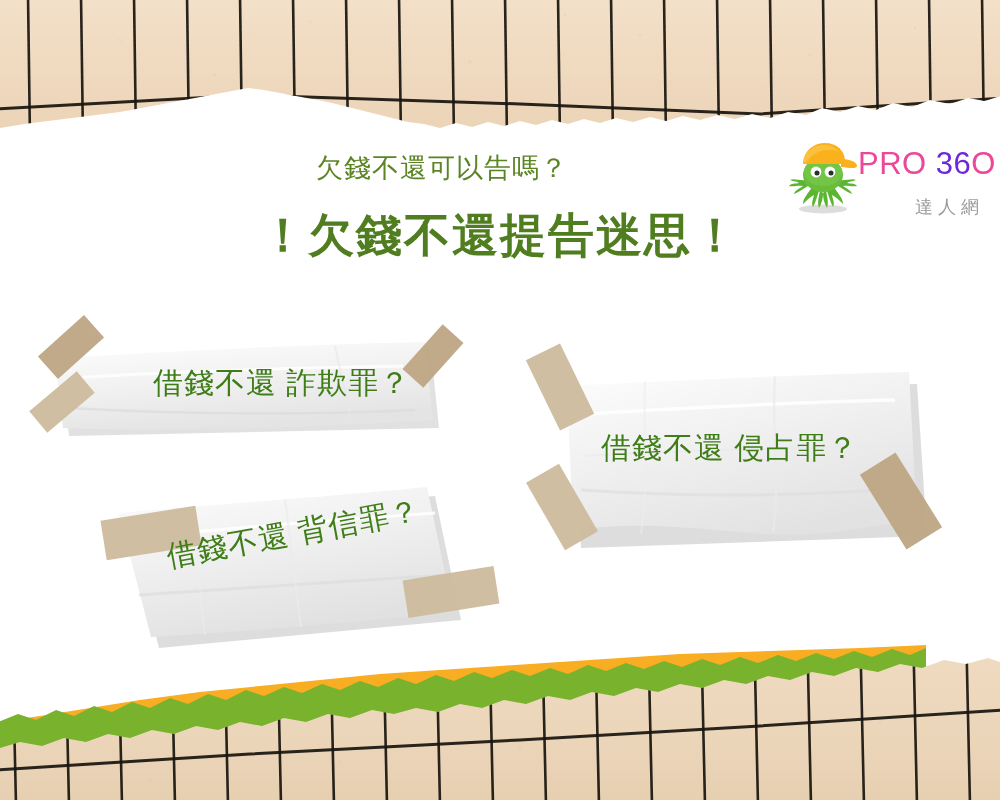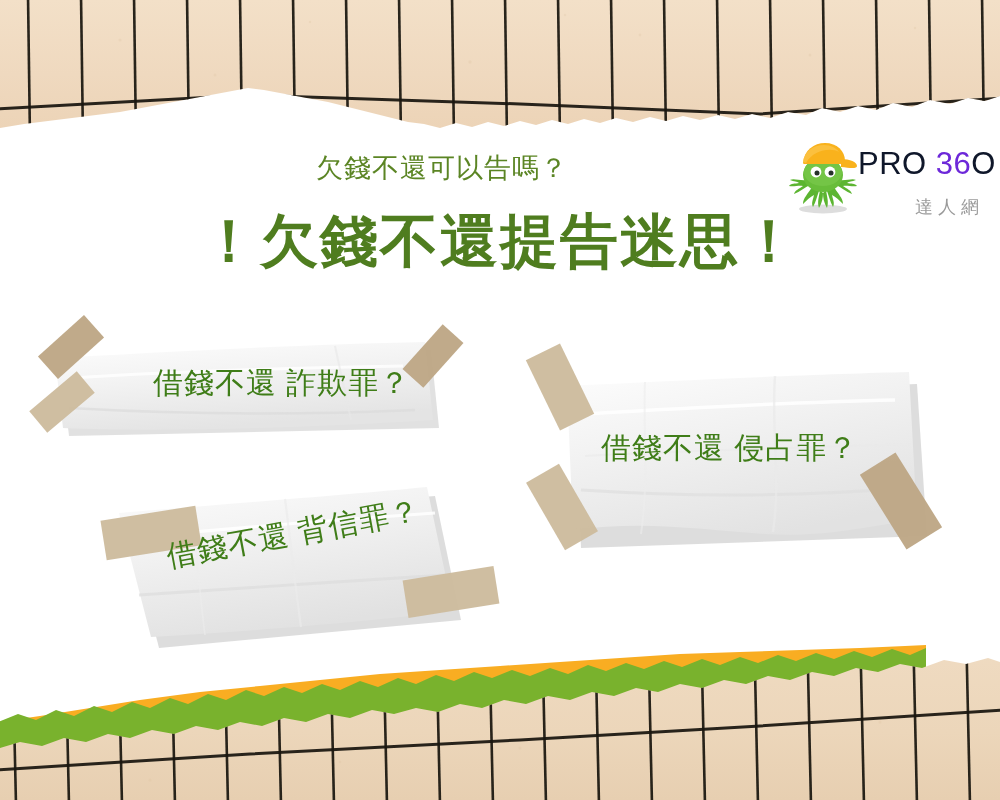--- a/index.html
+++ b/index.html
@@ -22,31 +22,30 @@
   
   #header-area{ position:absolute; left:0; top:135px; width:1000px; height:180px; }
 
   #subtitle{
     position:absolute; left:0; top:17px; width:884px; text-align:center;
     font-size:27px; color:#5b8524; letter-spacing:1px; line-height:1.2;
     font-family:"Liberation Sans","DejaVu Sans",sans-serif;
   }
   #main-title{
     position:absolute; left:0; top:74px; width:1000px; text-align:center;
-    font-size:58px; color:#4f7d1f; letter-spacing:2px; line-height:1.15;
+    font-size:46px; color:#4f7d1f; letter-spacing:2px; line-height:1.15;
     white-space:nowrap;
-    font-family:Liberation Serif, serif;
   }
 
   
   #logo{ position:absolute; right:14px; top:5px; width:200px; height:80px; }
   #logo-mark{ position:absolute; left:0; top:0; width:74px; height:76px; }
   #logo-wordmark{ position:absolute; left:72px; top:8px; width:128px; }
   #logo-pro360{ font-size:31px; line-height:1; letter-spacing:.5px; white-space:nowrap; }
-  #logo-pro360 .g{ color:#0f172a; }
+  #logo-pro360 .g{ color:#ec4899; }
   #logo-pro360 .o{ color:#6d28d9; }
   #logo-sub{
     margin-top:16px; text-align:right; font-size:18px; color:#9a9a9a;
     letter-spacing:5px; padding-right:2px; white-space:nowrap;
   }
 
   
   .note{ position:absolute; }
   .note .paper{ position:absolute; inset:0; }
   .note .label{

